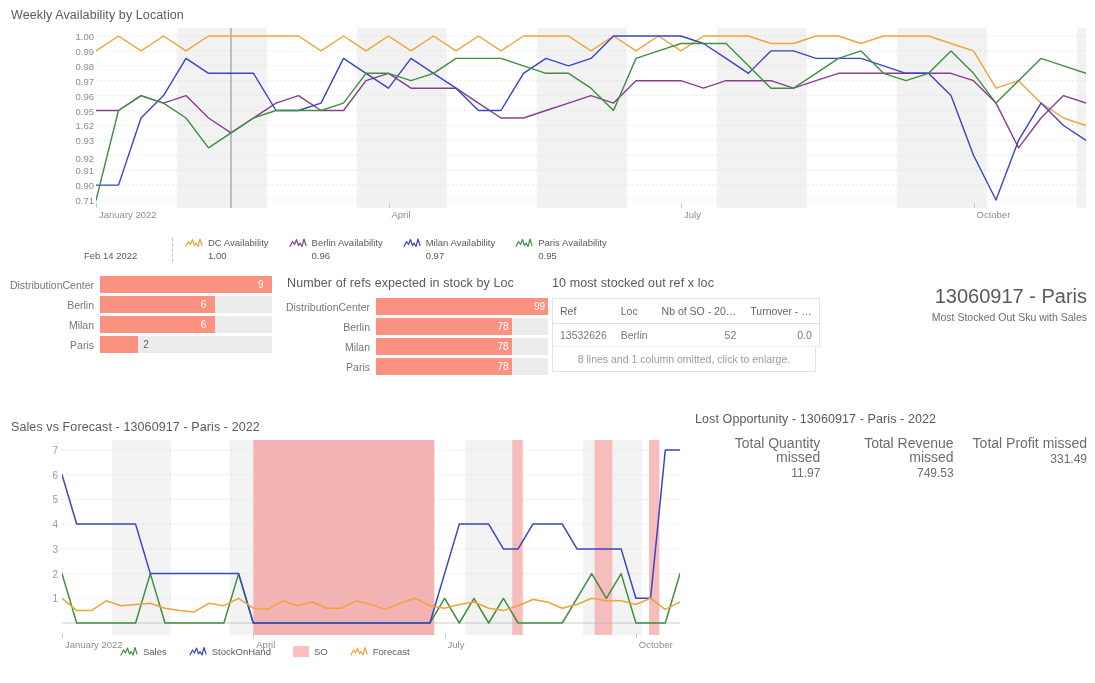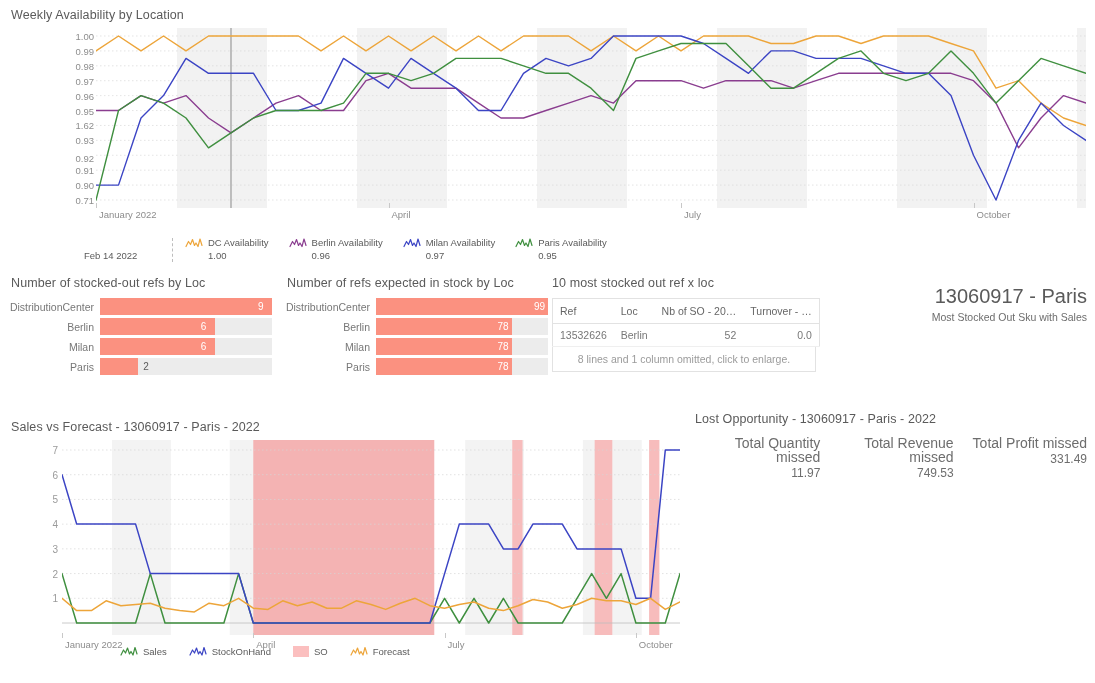--- a/index.html
+++ b/index.html
@@ -226,21 +226,20 @@
           <div>
             <div class="ltxt">Paris Availability</div>
             <div class="lval">0.95</div>
           </div>
         </div>
       </div>
   </div>
 </div>
 
 <div class="bar-panel" id="bars-stockedout">
-  <div class="panel-title">Number of stocked-out refs by Loc</div>
   <div id="bars-stockedout-rows">
       <div class="bar-row">
         <div class="bar-label">DistributionCenter</div>
         <div class="bar-track">
           <div class="bar-fill" style="width: 100%;"></div>
           <div class="bar-val" style="left: calc(100% - 14px);">9</div>
         </div>
       </div>
       <div class="bar-row">
         <div class="bar-label">Berlin</div>

